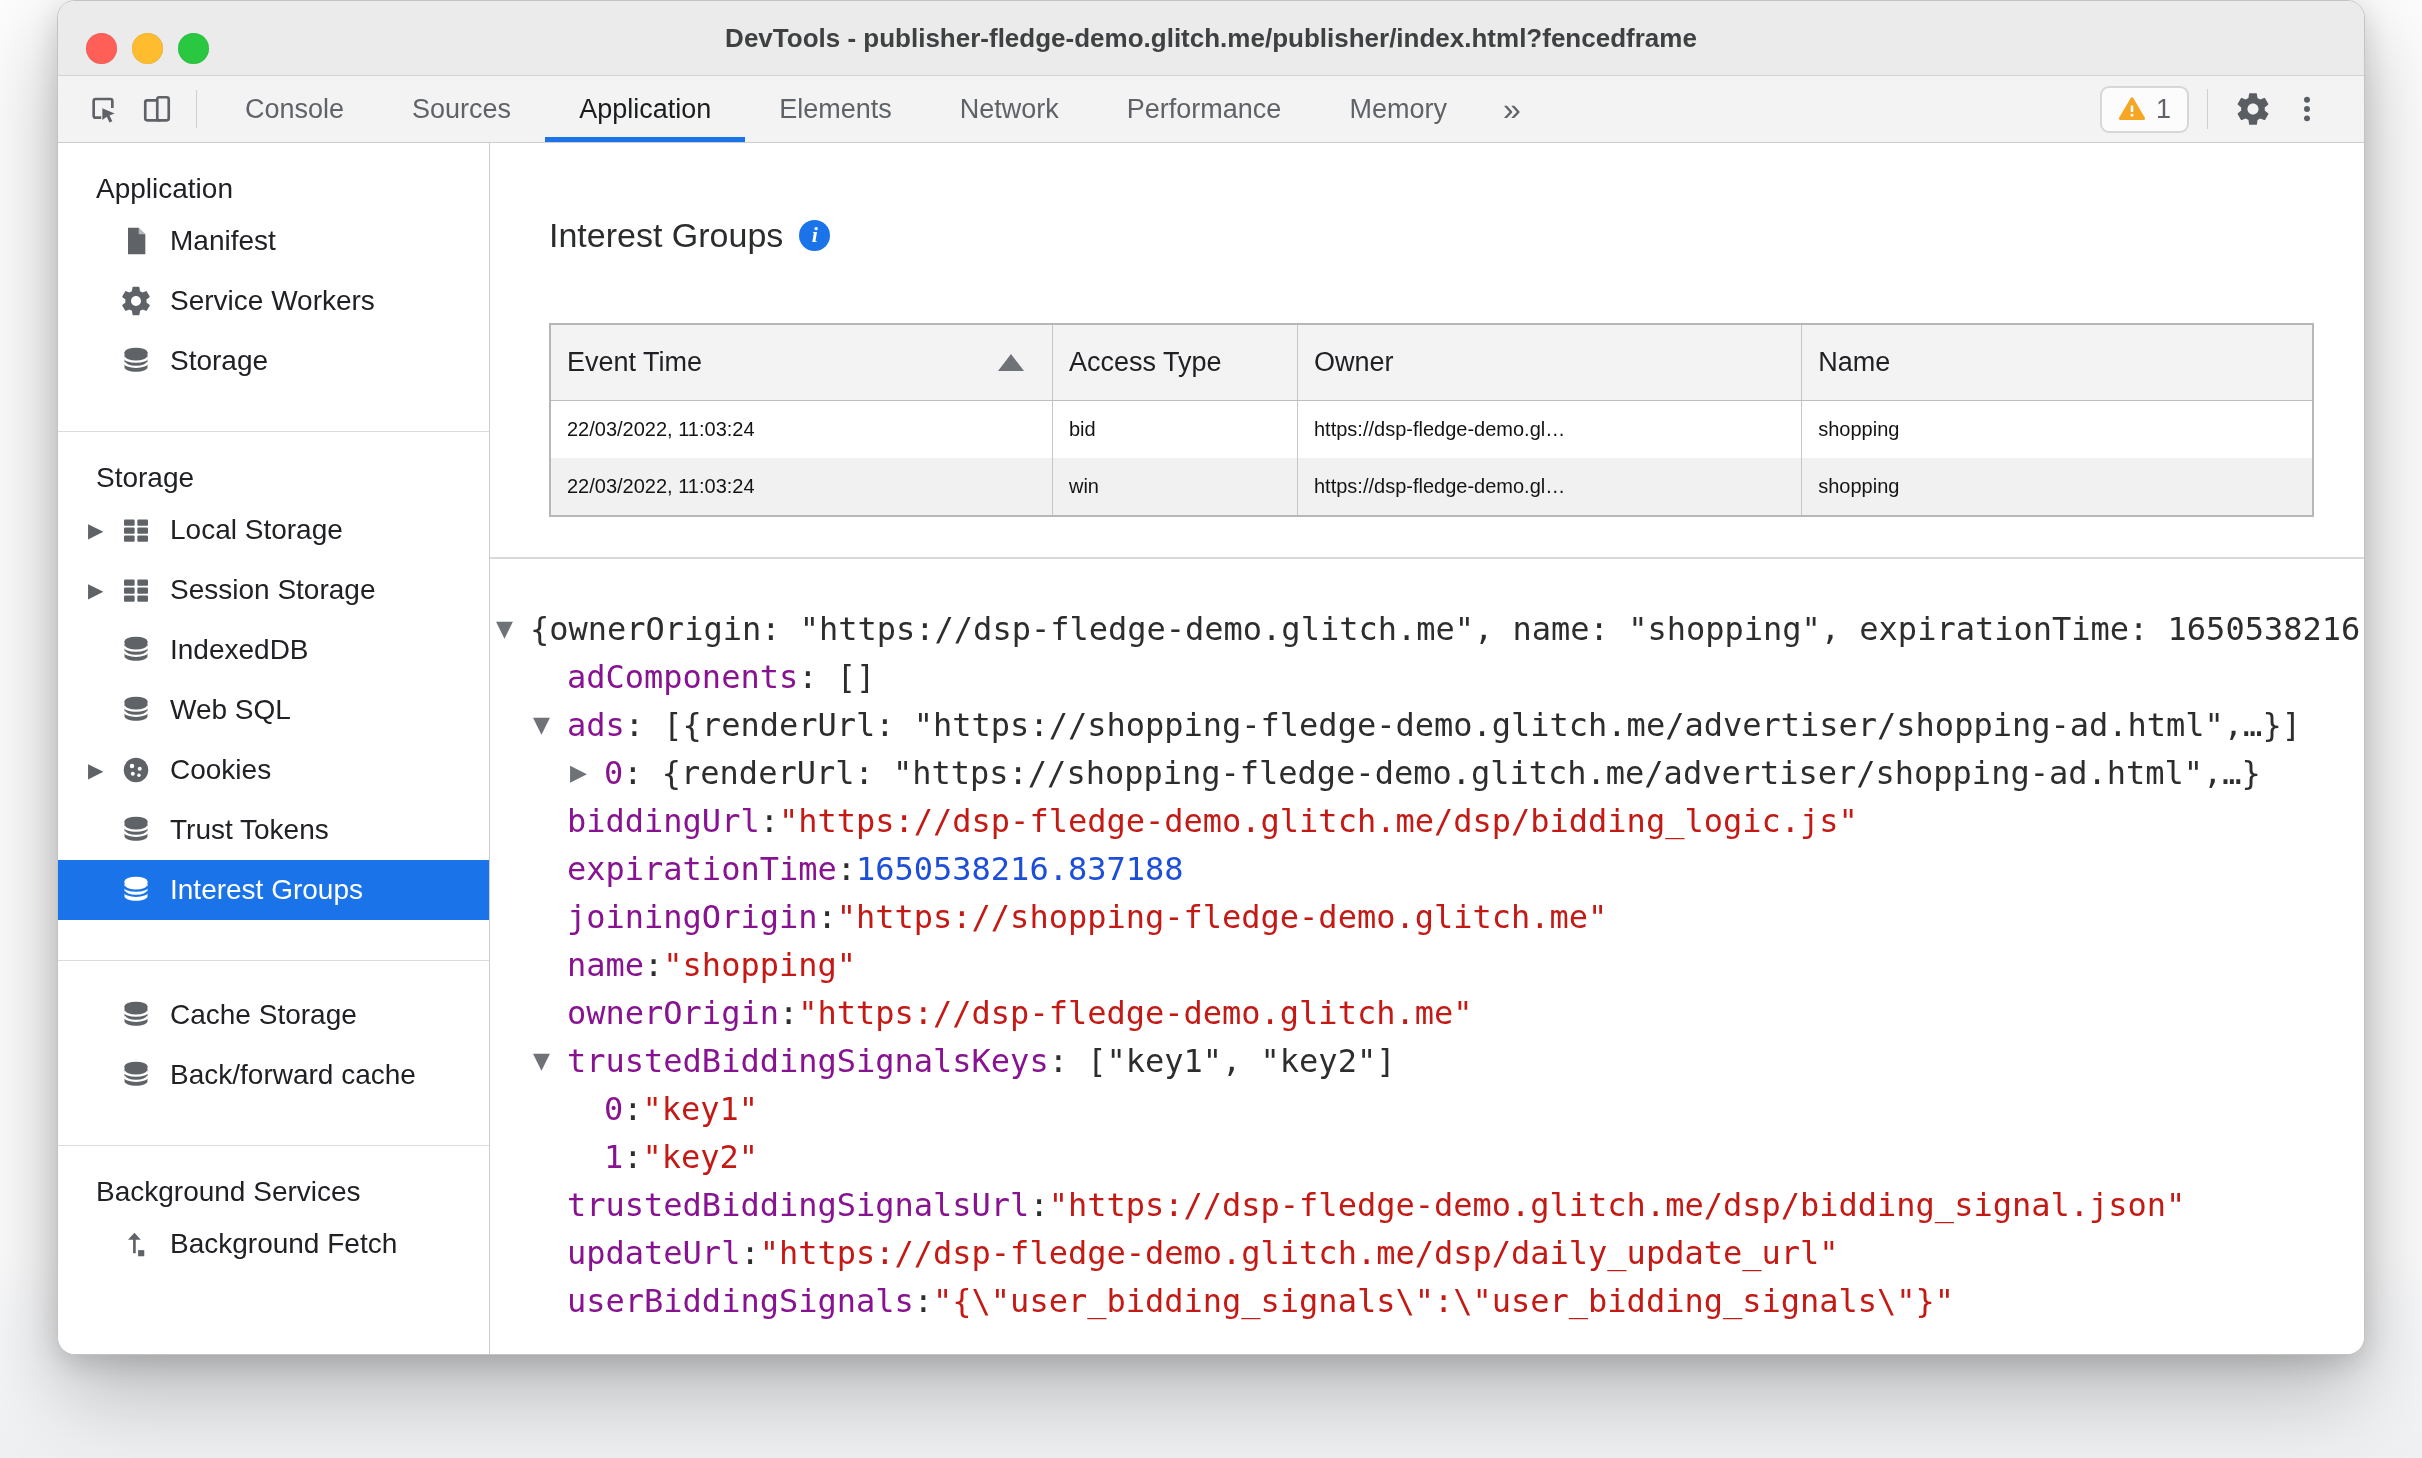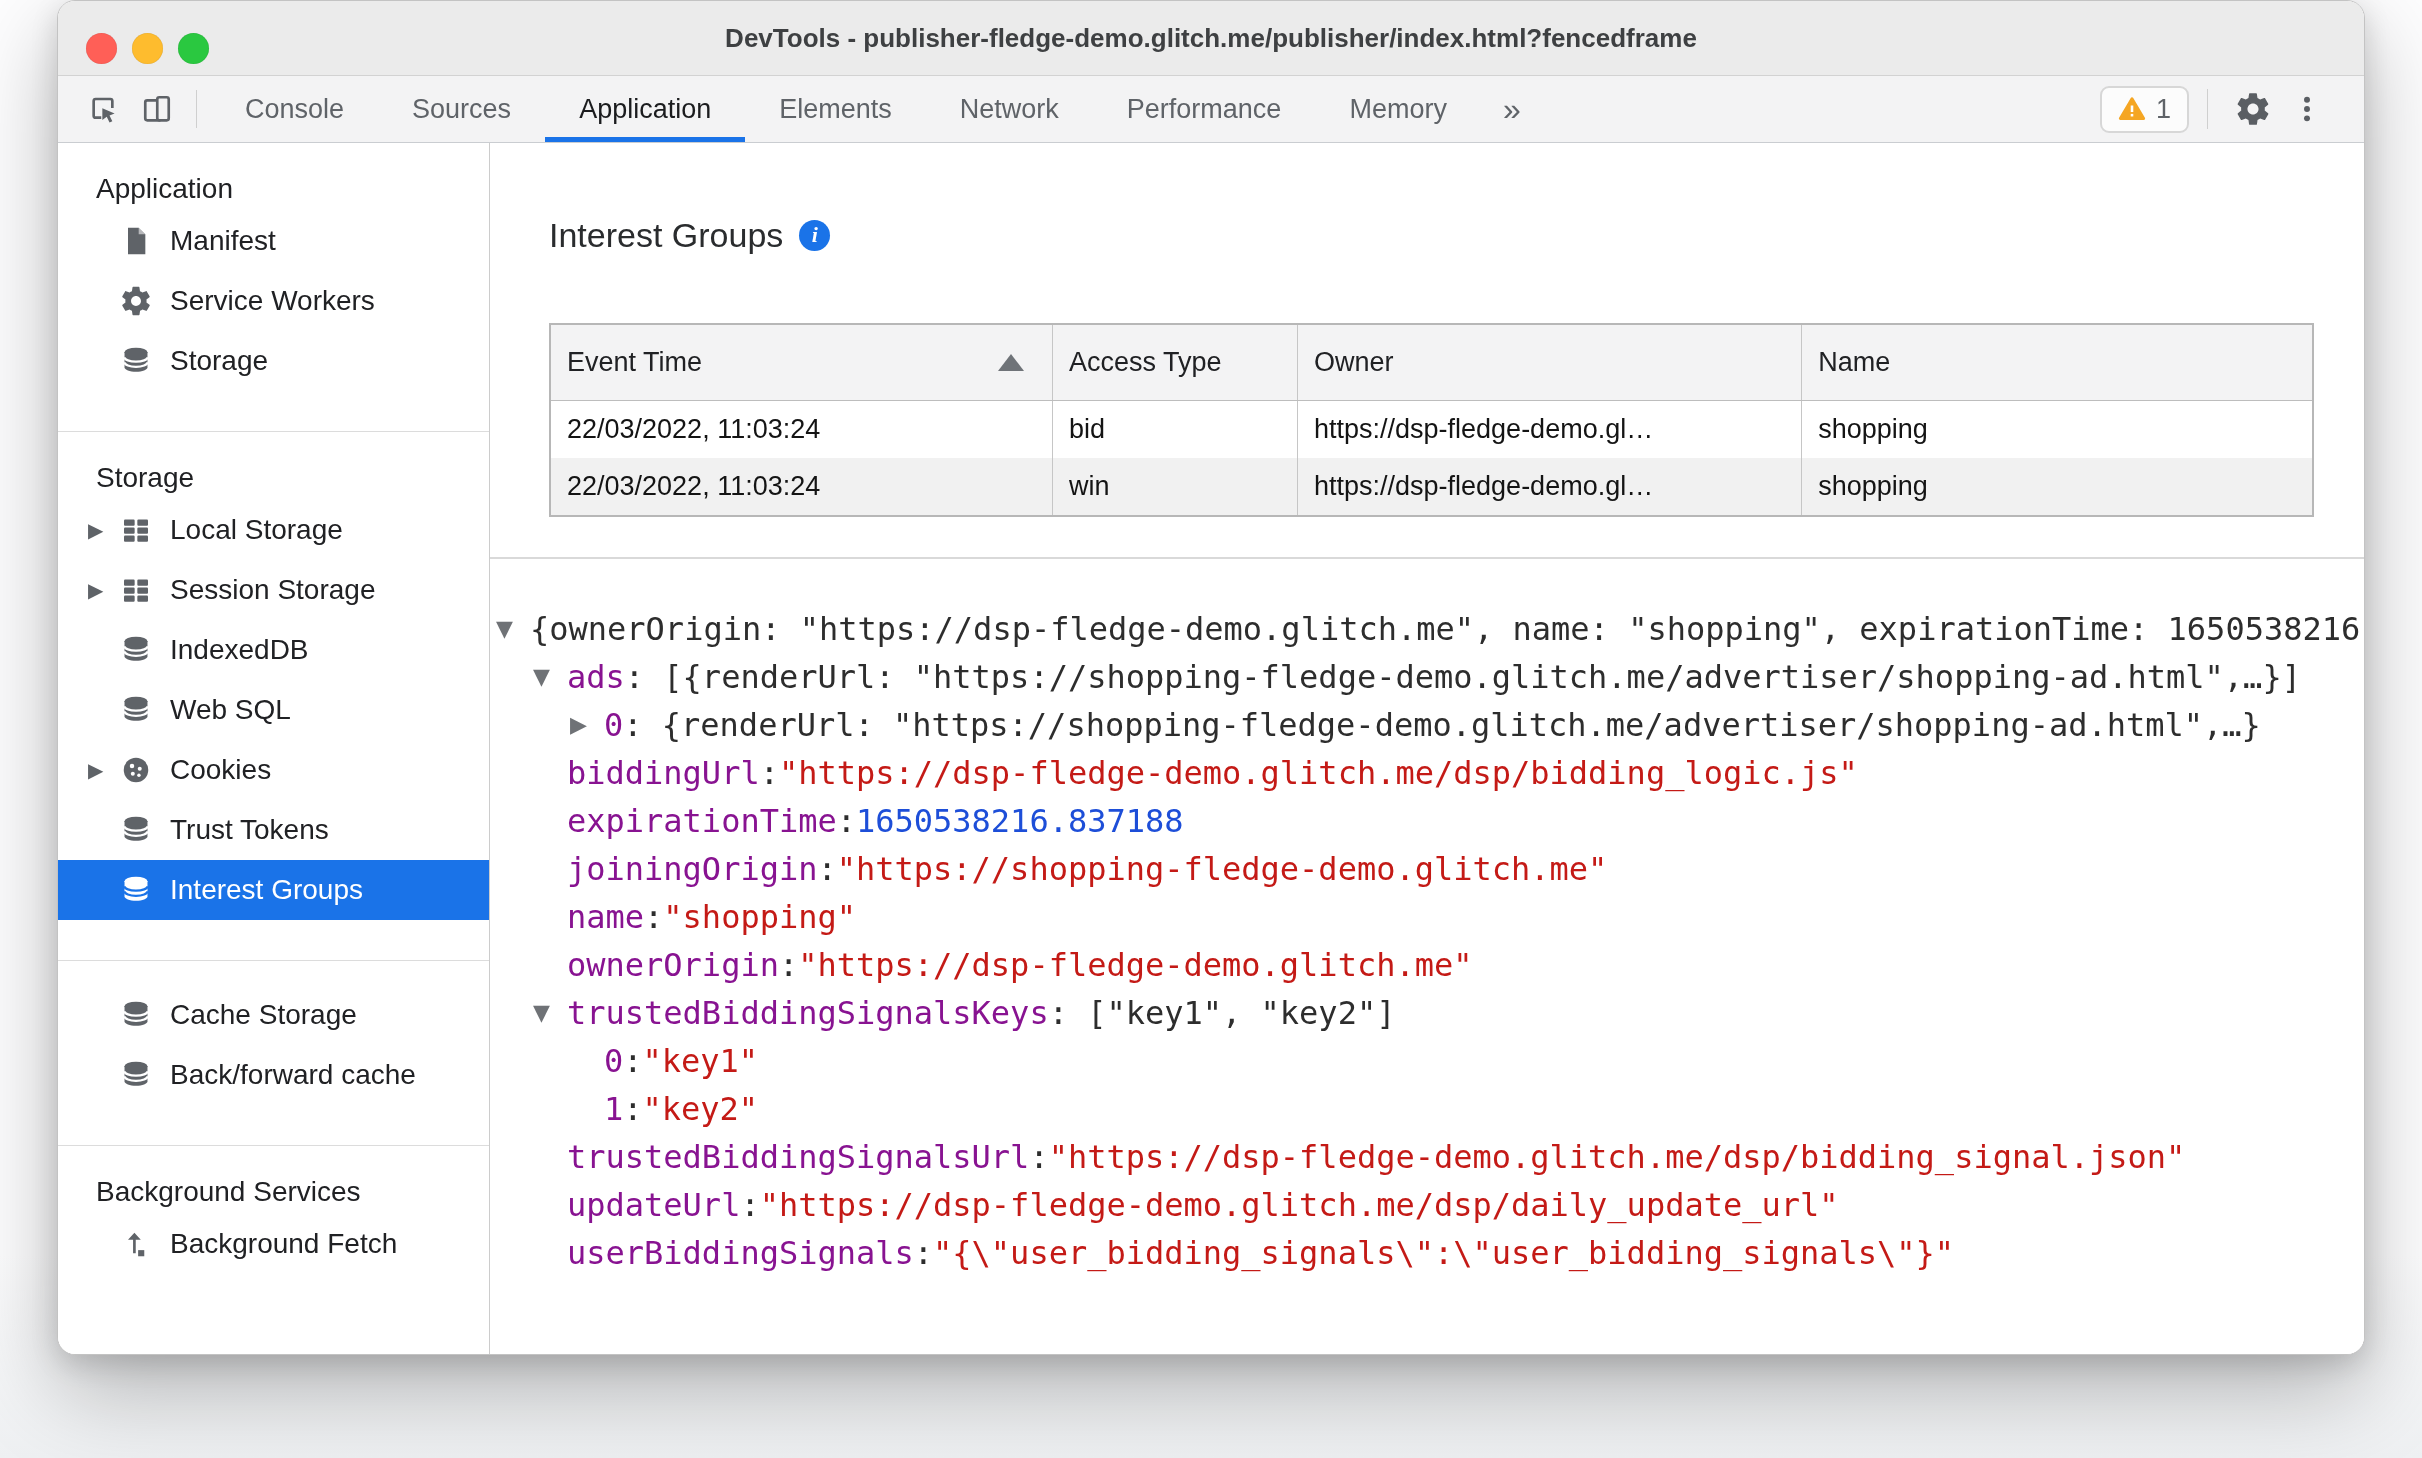--- a/index.html
+++ b/index.html
@@ -51,21 +51,21 @@
   .main{flex:1;position:relative;background:#fff;overflow:hidden}
   .page-head{display:flex;align-items:center;padding:64px 0 0 59px;height:56px}
   .page-title{font-size:34px;color:#2a2c2e}
   .info-dot{width:31px;height:31px;border-radius:50%;background:#1a73e8;color:#fff;margin-left:16px;
     display:flex;align-items:center;justify-content:center;font-size:22px;font-weight:700;font-family:"Liberation Serif",serif;font-style:italic}
   
   table.grid{border-collapse:collapse;table-layout:fixed;width:1765px;margin:60px 0 0 59px;border:2px solid #b7b7b7}
   table.grid th{height:76px;background:#f3f3f4;border-right:1px solid #c6c6c6;border-bottom:1px solid #bdbdbd;
     font-weight:400;font-size:27px;color:#202124;text-align:left;padding:0 6px 0 16px;box-sizing:border-box}
   table.grid th:last-child,table.grid td:last-child{border-right:none}
-  table.grid td{height:58px;border-right:1px solid #c6c6c6;font-size:27px;color:#141414;padding:0 6px 0 16px;
+  table.grid td{height:58px;border-right:1px solid #c6c6c6;font-size:20px;color:#141414;padding:0 6px 0 16px;
     white-space:nowrap;overflow:hidden;box-sizing:border-box}
   table.grid tr.alt td{background:#f1f1f1}
   .th-inner{display:flex;align-items:center;justify-content:space-between}
   .sort-up{width:0;height:0;border-left:13px solid transparent;border-right:13px solid transparent;
     border-bottom:17px solid #6f7378;margin-right:22px}
   .hsep{border:none;border-top:2px solid #d9d9d9;margin:40px 0 0 0}
   
   .tree{padding:46px 0 0 6px;font-family:"DejaVu Sans Mono","Liberation Mono",monospace;font-size:32px;white-space:nowrap;overflow:hidden}
   .tl-row{display:flex;height:48px;align-items:center}
   .slot{flex:none;width:34px;color:#6f7276;font-size:22px;line-height:48px;font-family:"DejaVu Sans","Liberation Sans",sans-serif}
@@ -373,20 +373,25 @@
       </table>
 
       <hr class="hsep">
 
       <div class="tree" id="tree">
           <div class="tl-row">
             <span class="slot" style="margin-left: 0px;">▼</span>
             <span class="p">{ownerOrigin: "https://dsp-fledge-demo.glitch.me", name: "shopping", expirationTime: 1650538216.837188,…}</span>
           </div>
           <div class="tl-row">
+            <span class="slot" style="margin-left: 37px;"></span>
+            <span class="k">adComponents</span>
+            <span class="p">: []</span>
+          </div>
+          <div class="tl-row">
             <span class="slot" style="margin-left: 37px;">▼</span>
             <span class="k">ads</span>
             <span class="p">: [{renderUrl: "https://shopping-fledge-demo.glitch.me/advertiser/shopping-ad.html",…}]</span>
           </div>
           <div class="tl-row">
             <span class="slot" style="margin-left: 74px;">▶</span>
             <span class="k">0</span>
             <span class="p">: {renderUrl: "https://shopping-fledge-demo.glitch.me/advertiser/shopping-ad.html",…}</span>
           </div>
           <div class="tl-row">

